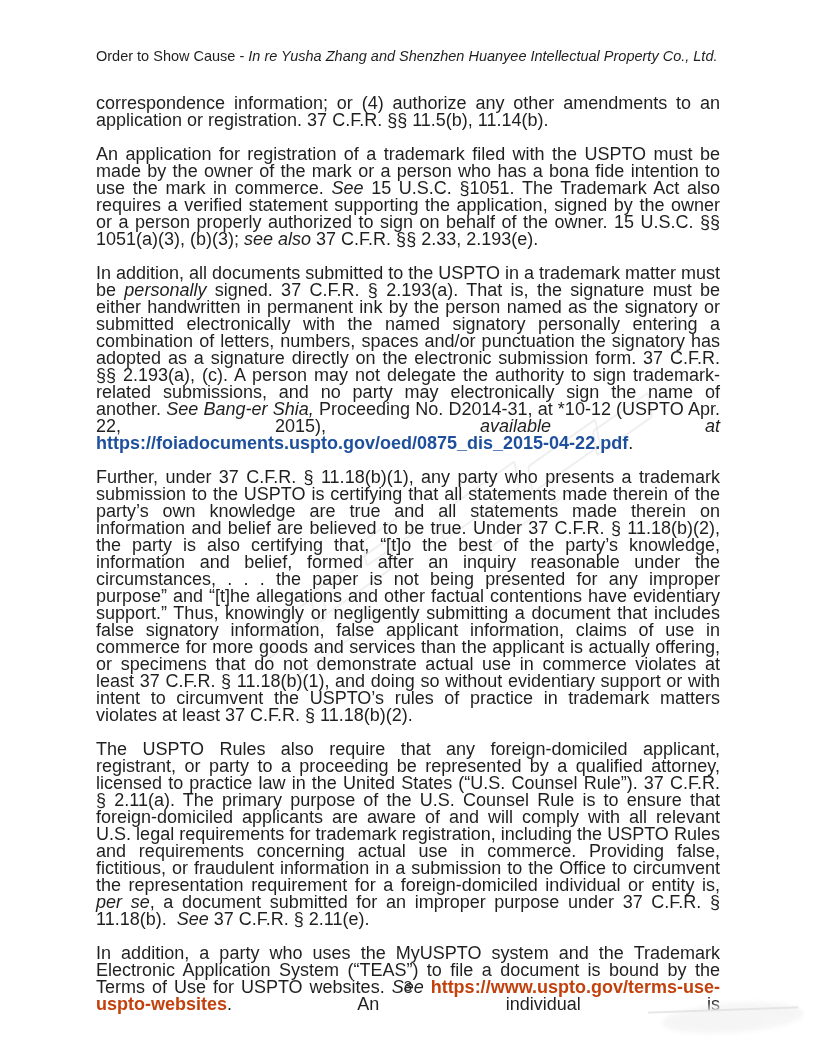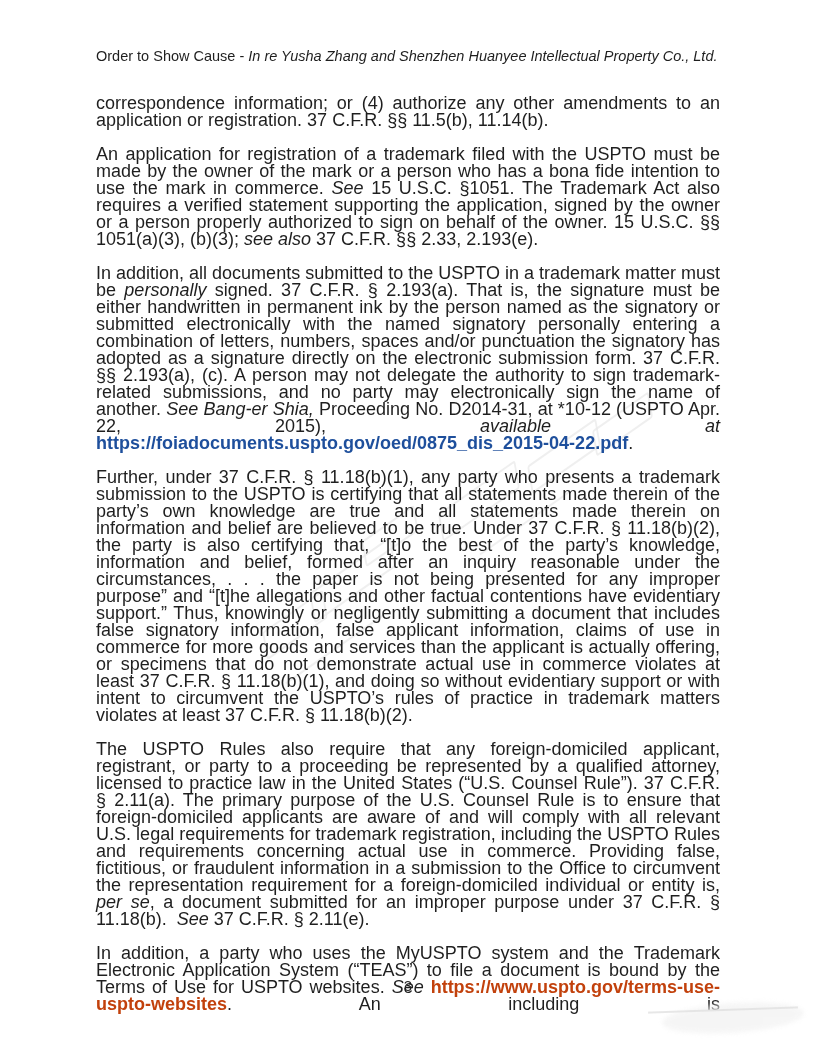--- a/index.html
+++ b/index.html
@@ -109,21 +109,21 @@
   </div>
 
   <div class="header"><span>Order to Show Cause - </span><span class="it">In re Yusha Zhang and Shenzhen Huanyee Intellectual Property Co., Ltd.</span></div>
 
   <div class="body-text">
     <p class="para"><span>correspondence information; or (4) authorize any other amendments to an application or registration. 37 C.F.R. §§ 11.5(b), 11.14(b).</span></p>
     <p class="para"><span>An application for registration of a trademark filed with the USPTO must be made by the owner of the mark or a person who has a bona fide intention to use the mark in commerce. </span><span class="it">See</span><span> 15 U.S.C. §1051. The Trademark Act also requires a verified statement supporting the application, signed by the owner or a person properly authorized to sign on behalf of the owner. 15 U.S.C. §§ 1051(a)(3), (b)(3); </span><span class="it">see also</span><span> 37 C.F.R. §§ 2.33, 2.193(e).</span></p>
     <p class="para"><span>In addition, all documents submitted to the USPTO in a trademark matter must be </span><span class="it">personally</span><span> signed. 37 C.F.R. § 2.193(a). That is, the signature must be either handwritten in permanent ink by the person named as the signatory or submitted electronically with the named signatory personally entering a combination of letters, numbers, spaces and/or punctuation the signatory has adopted as a signature directly on the electronic submission form. 37 C.F.R. §§ 2.193(a), (c). A person may not delegate the authority to sign trademark-related submissions, and no party may electronically sign the name of another. </span><span class="it">See Bang-er Shia,</span><span> Proceeding No. D2014-31, at *10-12 (USPTO Apr. 22, 2015), </span><span class="it">available at</span><span> </span><a class="doclink" href="#" style="color: rgb(30, 79, 156);">https://foiadocuments.uspto.gov/oed/0875_dis_2015-04-22.pdf</a><span>.</span></p>
     <p class="para"><span>Further, under 37 C.F.R. § 11.18(b)(1), any party who presents a trademark submission to the USPTO is certifying that all statements made therein of the party’s own knowledge are true and all statements made therein on information and belief are believed to be true. Under 37 C.F.R. § 11.18(b)(2), the party is also certifying that, “[t]o the best of the party’s knowledge, information and belief, formed after an inquiry reasonable under the circumstances, . . . the paper is not being presented for any improper purpose” and “[t]he allegations and other factual contentions have evidentiary support.” Thus, knowingly or negligently submitting a document that includes false signatory information, false applicant information, claims of use in commerce for more goods and services than the applicant is actually offering, or specimens that do not demonstrate actual use in commerce violates at least 37 C.F.R. § 11.18(b)(1), and doing so without evidentiary support or with intent to circumvent the USPTO’s rules of practice in trademark matters violates at least 37 C.F.R. § 11.18(b)(2).</span></p>
     <p class="para"><span>The USPTO Rules also require that any foreign-domiciled applicant, registrant, or party to a proceeding be represented by a qualified attorney, licensed to practice law in the United States (“U.S. Counsel Rule”). 37 C.F.R. § 2.11(a). The primary purpose of the U.S. Counsel Rule is to ensure that foreign-domiciled applicants are aware of and will comply with all relevant U.S. legal requirements for trademark registration, including the USPTO Rules and requirements concerning actual use in commerce. Providing false, fictitious, or fraudulent information in a submission to the Office to circumvent the representation requirement for a foreign-domiciled individual or entity is, </span><span class="it">per se</span><span>, a document submitted for an improper purpose under 37 C.F.R. § 11.18(b).&nbsp; </span><span class="it">See</span><span> 37 C.F.R. § 2.11(e).</span></p>
-    <p class="para cont"><span>In addition, a party who uses the MyUSPTO system and the Trademark Electronic Application System (“TEAS”) to file a document is bound by the Terms of Use for USPTO websites. </span><span class="it">See</span><span> </span><a class="doclink" href="#" style="color: #c2410c;">https://www.uspto.gov/terms-use-uspto-websites</a><span>. An including is</span></p>
+    <p class="para cont"><span>In addition, a party who uses the MyUSPTO system and the Trademark Electronic Application System (“TEAS”) to file a document is bound by the Terms of Use for USPTO websites. </span><span class="it">See</span><span> </span><a class="doclink" href="#" style="color: #c2410c;">https://www.uspto.gov/terms-use-uspto-websites</a><span>. An individual is</span></p>
   </div>
 
   <div class="smudge"></div>
   <div class="smudge-line"></div>
 
   <div class="footer">3</div>
 
 </div>
 
 </body></html>

